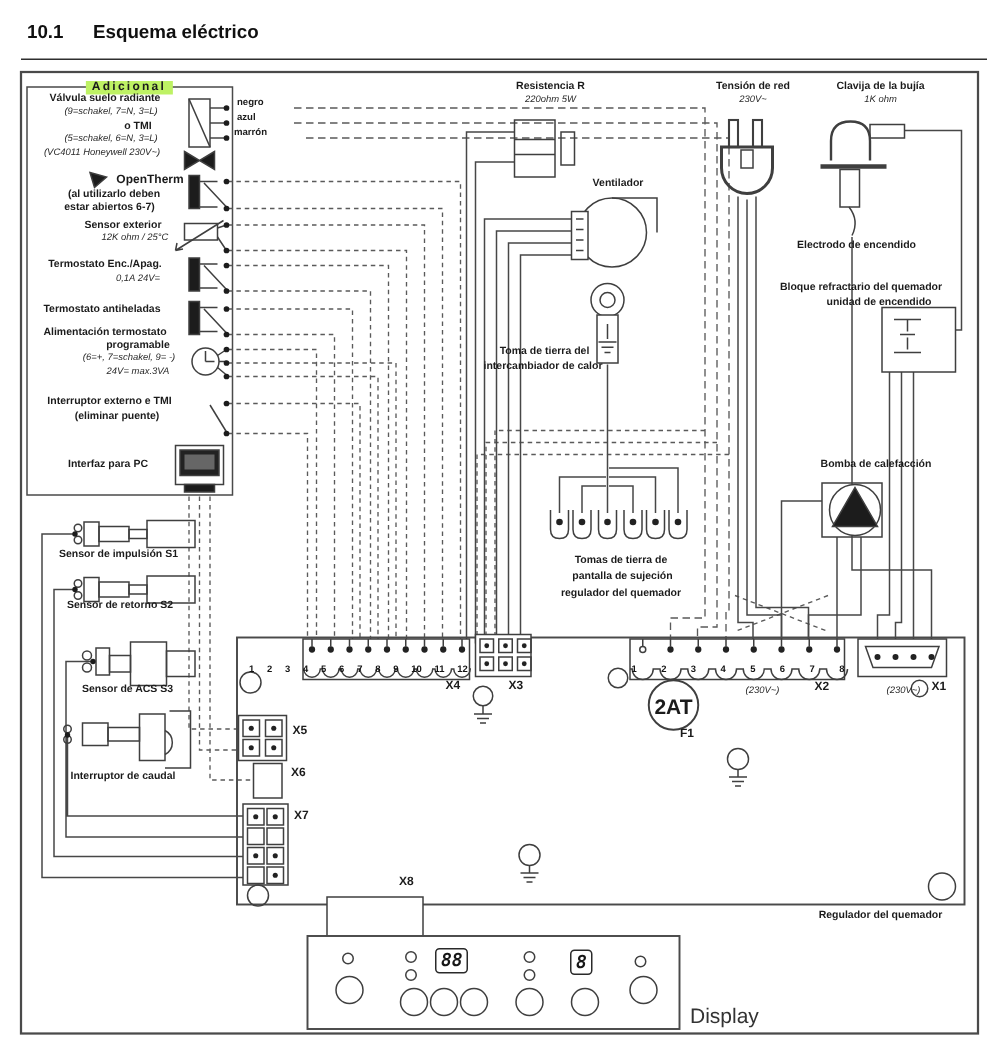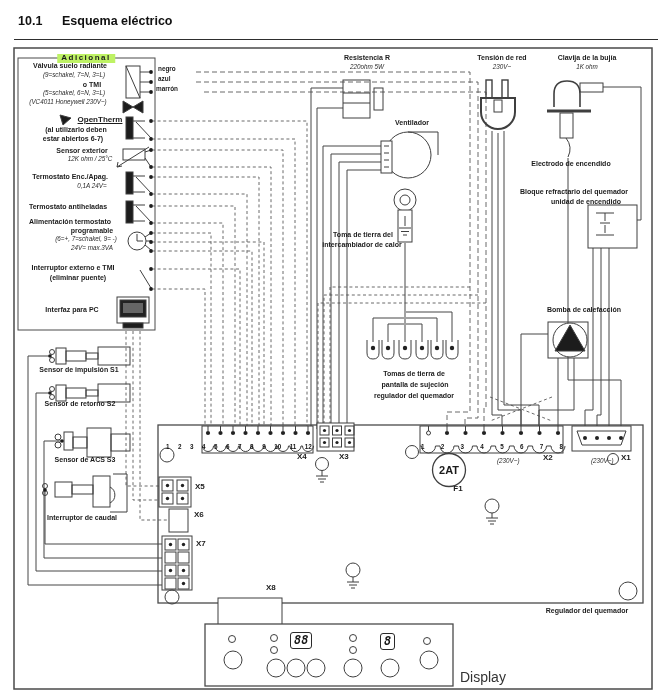--- a/index.html
+++ b/index.html
@@ -359,21 +359,21 @@
         <circle cx="45" cy="490" r="1.8"></circle>
     </g>
   </svg>
 
   <div class="lbl c boxtitle" style="left:86px;top:54px;">Adicional</div>
   <div class="lbl c" style="left:70px;top:62px;">Válvula suelo radiante</div>
   <div class="lbl c sub" style="left:74px;top:71.5px;">(9=schakel, 7=N, 3=L)</div>
   <div class="lbl c" style="left:92px;top:80.5px;">o TMI</div>
   <div class="lbl c sub" style="left:74px;top:90px;">(5=schakel, 6=N, 3=L)</div>
   <div class="lbl c sub" style="left:68px;top:99px;">(VC4011 Honeywell 230V~)</div>
-  <div class="lbl c" style="left:100px;top:116px;font-size:8px;text-decoration:underline;">OpenTherm</div>
+  <div class="lbl c" style="left:100px;top:116px;font-size:8px;">OpenTherm</div>
   <div class="lbl c" style="left:76px;top:126px;">(al utilizarlo deben</div>
   <div class="lbl c" style="left:73px;top:135px;">estar abiertos 6-7)</div>
   <div class="lbl c" style="left:82px;top:147px;">Sensor exterior</div>
   <div class="lbl c sub" style="left:90px;top:156px;">12K ohm / 25°C</div>
   <div class="lbl c" style="left:70px;top:173px;">Termostato Enc./Apag.</div>
   <div class="lbl c sub" style="left:92px;top:183px;">0,1A 24V=</div>
   <div class="lbl c" style="left:68px;top:203px;">Termostato antiheladas</div>
   <div class="lbl c" style="left:70px;top:218px;">Alimentación termostato</div>
   <div class="lbl c" style="left:92px;top:227px;">programable</div>
   <div class="lbl c sub" style="left:86px;top:236px;">(6=+, 7=schakel, 9= -)</div>
@@ -432,21 +432,21 @@
       <span>7</span>
       <span>8</span>
   </div>
 
   <div class="lbl xlbl" style="left:297px;top:453px;text-align:right;">X4</div>
   <div class="lbl xlbl" style="left:339px;top:453px;text-align:right;">X3</div>
   <div class="volt" style="left:497px;top:457px;">(230V~)</div>
   <div class="lbl xlbl" style="left:543px;top:454px;">X2</div>
   <div class="volt" style="left:591px;top:457px;">(230V~)</div>
   <div class="lbl xlbl" style="left:621px;top:454px;text-align:center;">X1</div>
-  <div class="lbl c" style="left:449px;top:464px;font-size:11px;">2AT</div>
+  <div class="lbl c" style="left:449px;top:464px;font-size:14px;">2AT</div>
   <div class="lbl c xlbl" style="left:458px;top:485px;">F1</div>
   <div class="lbl xlbl" style="left:195px;top:483px;">X5</div>
   <div class="lbl xlbl" style="left:194px;top:511px;">X6</div>
   <div class="lbl xlbl" style="left:196px;top:540px;">X7</div>
   <div class="lbl xlbl" style="left:266px;top:584px;">X8</div>
   <div class="lbl c" style="left:587px;top:607px;">Regulador del quemador</div>
 
   <div class="seg" style="left:290px;top:632px;">88</div>
   <div class="seg" style="left:380px;top:633px;">8</div>
   <div class="lbl displbl" style="left:460px;top:670px;">Display</div>

